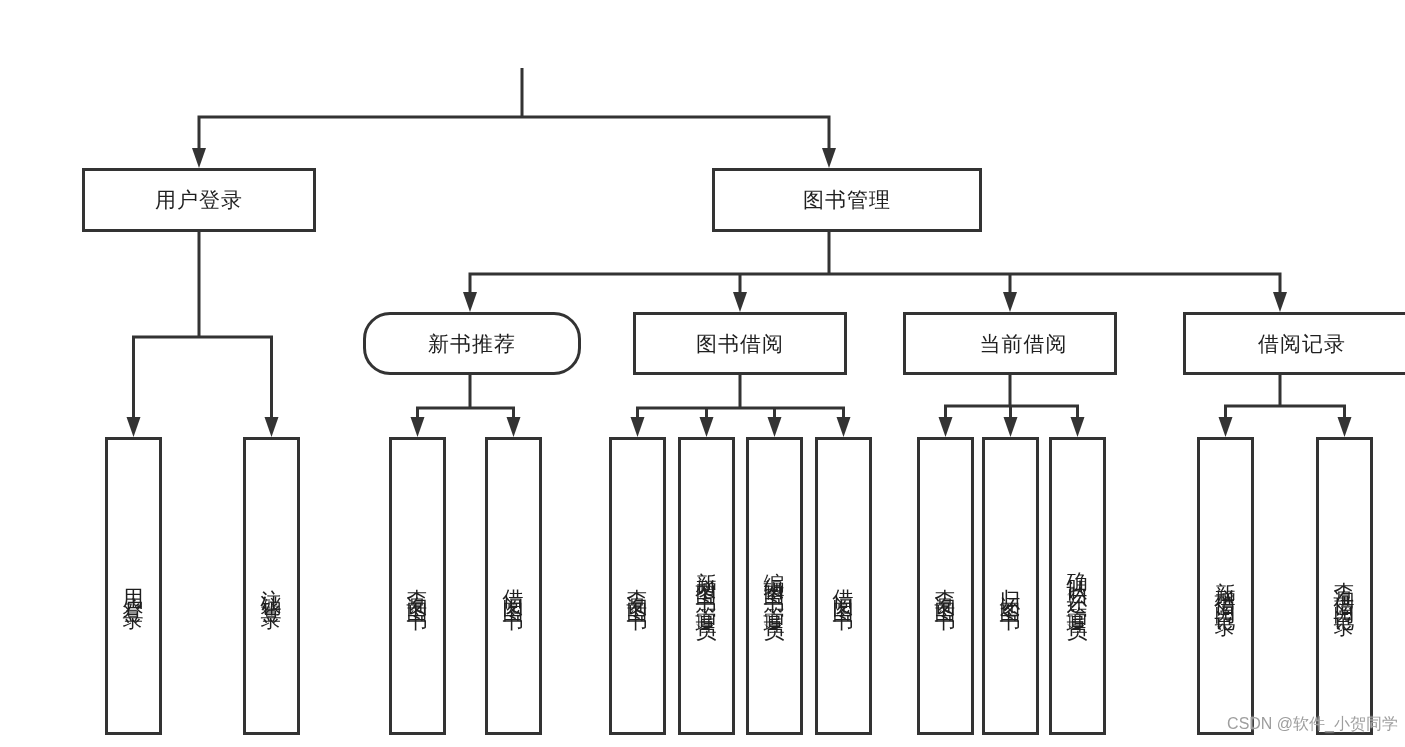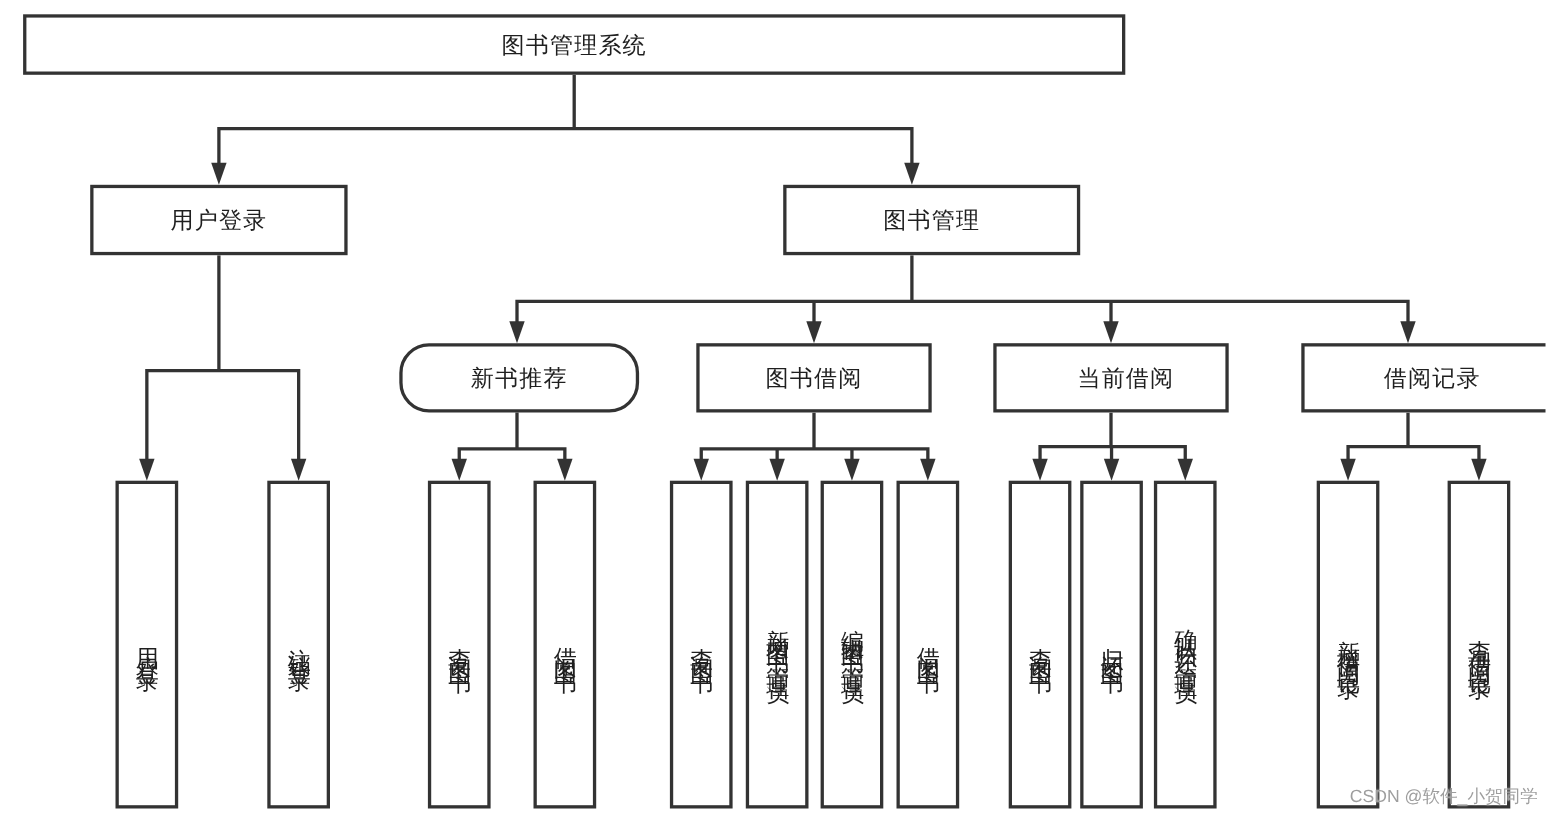--- a/index.html
+++ b/index.html
@@ -104,23 +104,20 @@
       <polygon points="1070.5,417 1084.5,417 1077.5,437" stroke="none"></polygon>
     </g>
 
     <g stroke="#333333" stroke-width="3" fill="#333333">
       <path d="M1280 375 V406 M1224 406 H1346 M1225.5 406 V420 M1344.5 406 V420" fill="none"></path>
       <polygon points="1218.5,417 1232.5,417 1225.5,437" stroke="none"></polygon>
       <polygon points="1337.5,417 1351.5,417 1344.5,437" stroke="none"></polygon>
     </g>
   </svg>
 
-  <div class="box h-box root-box" style="left:21px; top:13px; width:1002px; height:55px;">
-    <span>图书管理系统</span>
-  </div>
 
   <div class="box h-box" style="left:82px; top:168px; width:234px; height:64px;">
     <span>用户登录</span>
   </div>
   <div class="box h-box" style="left:712px; top:168px; width:270px; height:64px;">
     <span>图书管理</span>
   </div>
 
   <div class="box h-box" style="left:363px; top:312px; width:218px; height:63px;border-radius:27px;">
     <span>新书推荐</span>

